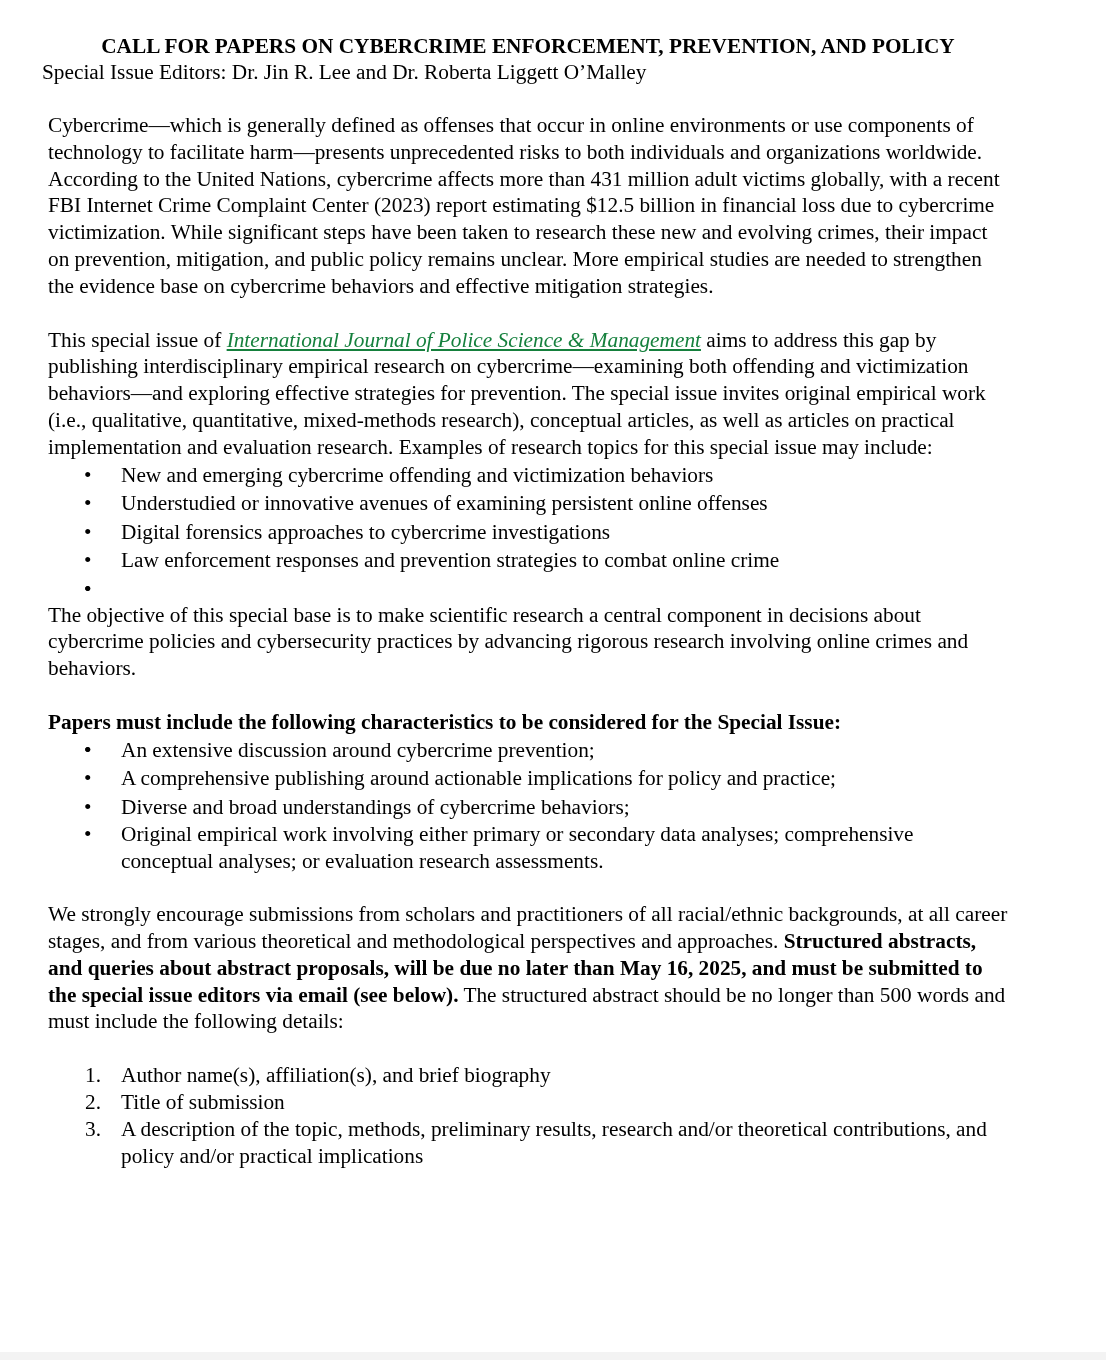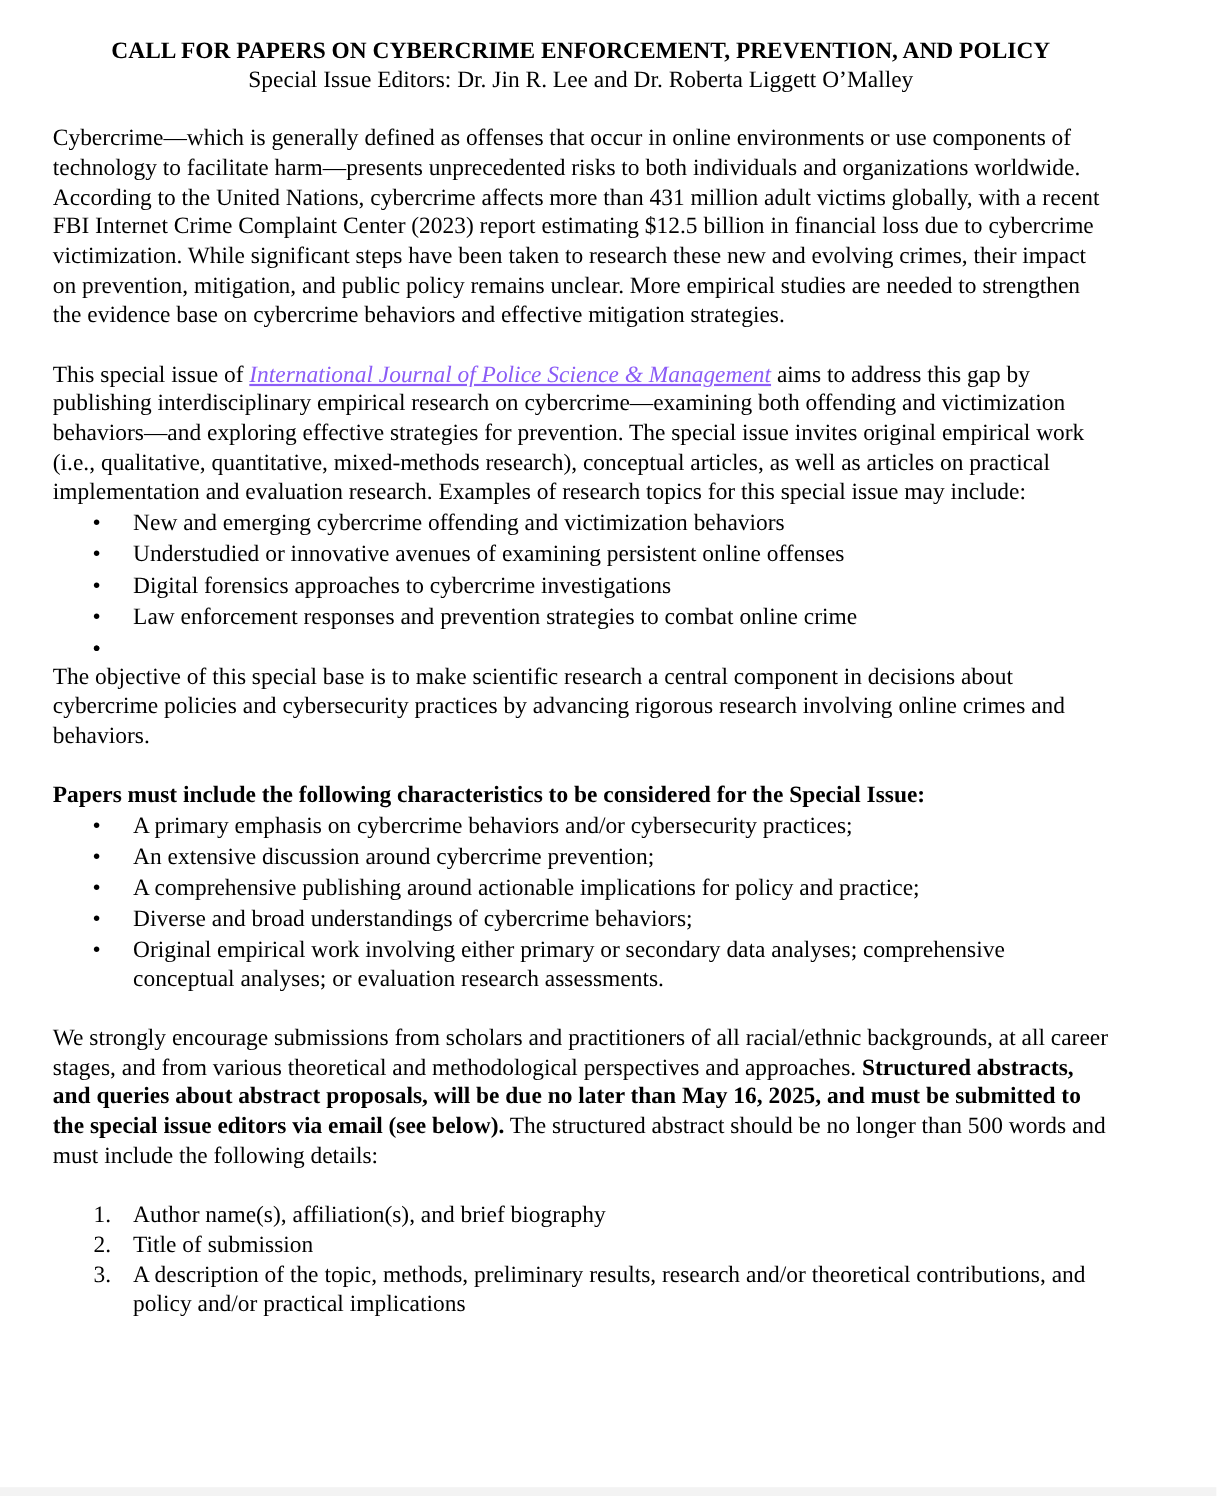--- a/index.html
+++ b/index.html
@@ -5,24 +5,24 @@
   html, body { margin: 0; padding: 0; }
   body {
     width: 1106px; height: 1360px; overflow: hidden;
     background: #ffffff;
     font-family: "Liberation Serif", "DejaVu Serif", serif;
     color: #000;
     position: relative;
   }
   .page { position: absolute; left: 48px; top: 33px; width: 960px; font-size: 21.3px; line-height: 26.8px; }
   .title { text-align: center; font-weight: bold; font-size: 21.3px; line-height: 26px; margin-left: -6px; width: 972px; }
-  .subtitle { text-align: center; line-height: 26px; margin-left: -6px; width: 972px; }
+  .subtitle { text-align: left; line-height: 26px; margin-left: -6px; width: 972px; }
   p { margin: 0; }
   .gap { height: 27px; }
-  .link { color: #8b5cf6; font-style: italic; text-decoration: underline; text-align: right; }
+  .link { color: #15803d; font-style: italic; text-decoration: underline; text-align: right; }
   ul, ol { margin: 0; padding: 0; list-style: none; }
   .bl li, .nl li { position: relative; padding-left: 73px; line-height: 28.5px; }
   .bl li .bullet { position: absolute; left: 36px; top: 0; }
   .nl li { line-height: 27px; }
   .nl li .num { position: absolute; left: 37px; top: 0; }
   .bottom-bar { position: absolute; left: 0; bottom: 0; width: 1106px; height: 8px; background: #f3f3f3; }
 </style>
 </head>
 <body>
 
@@ -43,21 +43,21 @@
     <li><span class="bullet">•</span></li>
     <li><span class="bullet">•</span></li>
   </ul>
   <div class="gap"></div>
 
   <p>The objective of this special base is to make scientific research a central component in decisions about cybercrime policies and cybersecurity practices by advancing rigorous research involving online crimes and behaviors.</p>
   <div class="gap"></div>
 
   <p style="font-weight:bold">Papers must include the following characteristics to be considered for the Special Issue:</p>
   <ul class="bl">
-    <li><span class="bullet">•</span><span>A primary emphasis on cybercrime behaviors and/or cybersecurity practices;</span></li>
+    <li><span class="bullet">•</span></li>
     <li><span class="bullet">•</span><span>An extensive discussion around cybercrime prevention;</span></li>
     <li><span class="bullet">•</span><span>A comprehensive publishing around actionable implications for policy and practice;</span></li>
     <li><span class="bullet">•</span><span>Diverse and broad understandings of cybercrime behaviors;</span></li>
     <li style="line-height:26.5px"><span class="bullet">•</span><span>Original empirical work involving either primary or secondary data analyses; comprehensive conceptual analyses; or evaluation research assessments.</span></li>
   </ul>
   <div class="gap"></div>
 
   <p><span>We strongly encourage submissions from scholars and practitioners of all racial/ethnic backgrounds, at all career stages, and from various theoretical and methodological perspectives and approaches. </span><b>Structured abstracts, and queries about abstract proposals, will be due no later than May 16, 2025, and must be submitted to the special issue editors via email (see below).</b><span> The structured abstract should be no longer than 500 words and must include the following details:</span></p>
   <div class="gap"></div>
 

